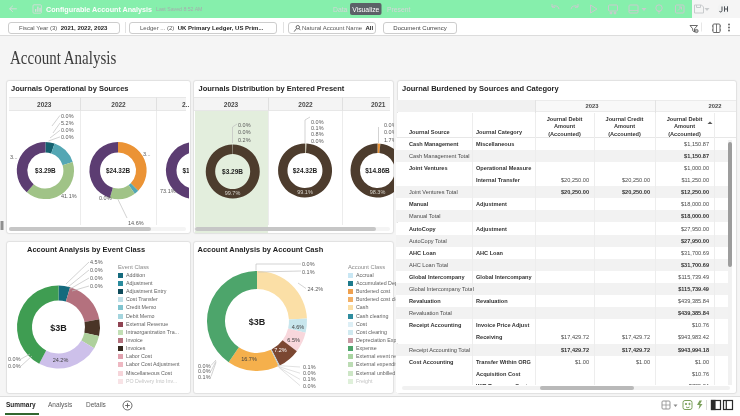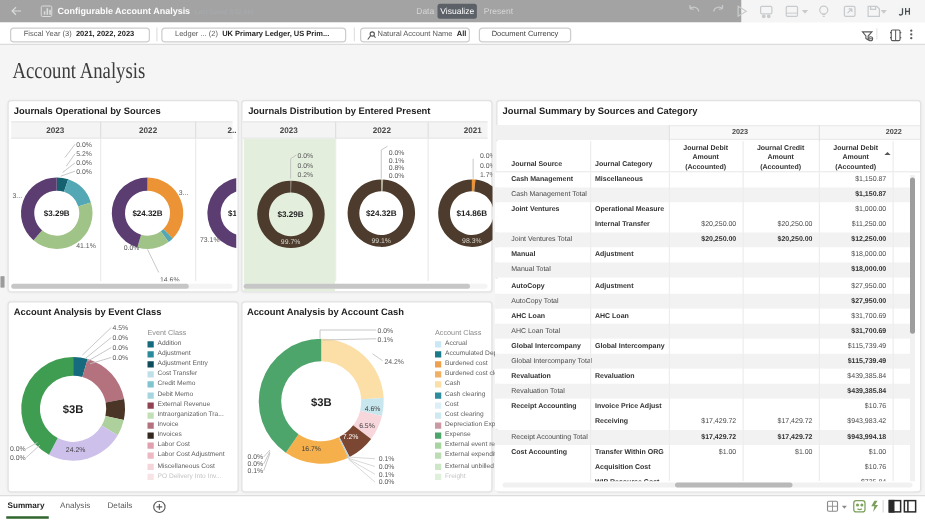--- a/index.html
+++ b/index.html
@@ -1,21 +1,21 @@
 <!DOCTYPE html>
 <html><head><meta charset="utf-8"><style>
 *{margin:0;padding:0;box-sizing:border-box}
 body{font-family:"Liberation Sans",sans-serif;width:740px;height:416px;position:relative;overflow:hidden;background:#f5f5f5}
 .abs{position:absolute}
 .card{position:absolute;background:#fff;border:1px solid #e2e2e2;border-radius:3px;box-shadow:0 0 2px rgba(0,0,0,.04)}
 .ctitle{position:absolute;font-size:7.5px;font-weight:bold;color:#1f1f1f;white-space:nowrap}
 .colhead{position:absolute;background:#f4f4f4;border-top:1px solid #e7e7e7;border-bottom:1px solid #e7e7e7;font-size:6.5px;font-weight:bold;color:#4a4a4a;text-align:center;line-height:13px}
 </style></head><body>
 
-<div class="abs" style="left:0;top:0;width:593px;height:18px;background:#a3a3a3">
+<div class="abs" style="left:0;top:0;width:692px;height:18px;background:#86efac">
 <svg width="740" height="18" style="position:absolute;left:0;top:0">
  <path d="M12.8 5.8 L9.6 8.8 L12.8 11.8 M9.6 8.8 L16.8 8.8" stroke="#d9dbdc" stroke-width="0.9" fill="none"></path>
  <rect x="33" y="4.8" width="8.4" height="8.4" rx="1" fill="none" stroke="#d9dbdc" stroke-width="0.8"></rect>
  <rect x="35" y="9" width="1.3" height="2.8" fill="#d9dbdc"></rect>
       <rect x="37.2" y="6.6" width="1.3" height="5.2" fill="#d9dbdc"></rect>
       <rect x="39.4" y="7.9" width="1.3" height="3.9" fill="#d9dbdc"></rect>
  <text x="46" y="11.5" font-size="7.2" fill="#fcfcfc" font-weight="bold" text-anchor="start" font-family="Liberation Sans, sans-serif">Configurable Account Analysis</text>
  <text x="156" y="11" font-size="5.2" fill="#a7abae" font-weight="normal" text-anchor="start" font-family="Liberation Sans, sans-serif">Last Saved 8:52 AM</text>
  <text x="333" y="11.5" font-size="6.8" fill="#d4d6d8" font-weight="normal" text-anchor="start" font-family="Liberation Sans, sans-serif">Data</text>
  <rect x="350" y="3" width="31.5" height="12" rx="2" fill="#5b6167"></rect>
@@ -174,21 +174,21 @@
 <text x="311" y="136.4" font-size="5.5" fill="#595959" font-weight="normal" text-anchor="start" font-family="Liberation Sans, sans-serif">0.8%</text>
 <text x="311" y="142.7" font-size="5.5" fill="#595959" font-weight="normal" text-anchor="start" font-family="Liberation Sans, sans-serif">0.0%</text>
 <line x1="378.5" y1="143" x2="378.5" y2="127" stroke="#c0c0c0" stroke-width="0.7"></line>
 <text x="384" y="126.5" font-size="5.5" fill="#595959" font-weight="normal" text-anchor="start" font-family="Liberation Sans, sans-serif">0.0%</text>
 <text x="384" y="134.2" font-size="5.5" fill="#595959" font-weight="normal" text-anchor="start" font-family="Liberation Sans, sans-serif">0.0%</text>
 <text x="384" y="141.9" font-size="5.5" fill="#595959" font-weight="normal" text-anchor="start" font-family="Liberation Sans, sans-serif">1.7%</text>
 </g>
 </svg>
 
 <div class="card" style="left:6px;top:241px;width:184.5px;height:153px"></div>
-<div class="ctitle" style="left:11px;top:245px">Account Analysis by Event Class</div>
+<div class="ctitle" style="left:27px;top:245px">Account Analysis by Event Class</div>
 <svg width="740" height="416" style="position:absolute;left:0;top:0;pointer-events:none" viewBox="0 0 740 416">
 <path d="M58.50 285.50 A41.5 41.5 0 0 1 70.08 287.15 L65.89 301.55 A26.5 26.5 0 0 0 58.50 300.50 Z" fill="#156a7d"></path>
 <path d="M70.08 287.15 A41.5 41.5 0 0 1 99.26 319.22 L84.53 322.03 A26.5 26.5 0 0 0 65.89 301.55 Z" fill="#b4717e"></path>
 <path d="M99.26 319.22 A41.5 41.5 0 0 1 99.00 336.05 L84.36 332.78 A26.5 26.5 0 0 0 84.53 322.03 Z" fill="#4a3527"></path>
 <path d="M99.00 336.05 A41.5 41.5 0 0 1 94.22 348.13 L81.31 340.49 A26.5 26.5 0 0 0 84.36 332.78 Z" fill="#aed09c"></path>
 <path d="M94.22 348.13 A41.5 41.5 0 0 1 39.20 363.74 L46.17 350.46 A26.5 26.5 0 0 0 81.31 340.49 Z" fill="#cdc0ea"></path>
 <path d="M39.20 363.74 A41.5 41.5 0 0 1 58.50 285.50 L58.50 300.50 A26.5 26.5 0 0 0 46.17 350.46 Z" fill="#3f9d52"></path>
 <text x="58.5" y="330.5" font-size="9" fill="#1f1f1f" font-weight="bold" text-anchor="middle" font-family="Liberation Sans, sans-serif">$3B</text>
 <text x="60.5" y="361.5" font-size="5.5" fill="#3f3f3f" font-weight="normal" text-anchor="middle" font-family="Liberation Sans, sans-serif">24.2%</text>
 <line x1="89" y1="262" x2="66" y2="284" stroke="#c0c0c0" stroke-width="0.7"></line>
@@ -302,21 +302,21 @@
 <div style="position:absolute;left:348px;top:354.3px;width:5px;height:5px;background:#a8d4a0"></div>
 <div style="position:absolute;left:356px;top:353.3px;font-size:5.3px;color:#616161;white-space:nowrap">External event revenue</div>
 <div style="position:absolute;left:348px;top:362.4px;width:5px;height:5px;background:#bcdcb4"></div>
 <div style="position:absolute;left:356px;top:361.4px;font-size:5.3px;color:#616161;white-space:nowrap">External expenditure ...</div>
 <div style="position:absolute;left:348px;top:370.6px;width:5px;height:5px;background:#cde6c6"></div>
 <div style="position:absolute;left:356px;top:369.6px;font-size:5.3px;color:#616161;white-space:nowrap">External unbilled rece...</div>
 <div style="position:absolute;left:348px;top:378.7px;width:5px;height:5px;background:#dff0da"></div>
 <div style="position:absolute;left:356px;top:377.7px;font-size:5.3px;color:#c4c4c4;white-space:nowrap">Freight</div>
 
 <div class="card" style="left:396.5px;top:80px;width:340px;height:314px"></div>
-<div class="ctitle" style="left:402px;top:84px">Journal Summary by Sources and Category</div>
+<div class="ctitle" style="left:402px;top:84px">Journal Burdened by Sources and Category</div>
 <div class="abs" style="left:396.5px;top:100px;width:339.5px;height:12px;background:#f8f8f8;border-top:1px solid #ebebeb;border-bottom:1px solid #ebebeb"></div>
 <div class="abs" style="left:396.5px;top:100px;width:138.5px;height:12px;background:#f1f1f1"></div>
 <div class="abs" style="left:532px;top:100px;width:120px;height:12px;font-size:5.8px;font-weight:bold;color:#4a4a4a;text-align:center;line-height:12px">2023</div>
 <div class="abs" style="left:655px;top:100px;width:120px;height:12px;font-size:5.8px;font-weight:bold;color:#4a4a4a;text-align:center;line-height:12px">2022</div>
 <div class="abs" style="left:396.5px;top:113px;width:339.5px;height:24.5px;background:#fff;border-bottom:1px solid #e7e7e7"></div>
 <div class="abs" style="left:409px;top:129px;font-size:5.6px;font-weight:bold;color:#333">Journal Source</div>
 <div class="abs" style="left:476px;top:129px;font-size:5.6px;font-weight:bold;color:#333">Journal Category</div>
 <div class="abs" style="left:537px;top:115.5px;width:55px;font-size:5.6px;font-weight:bold;color:#333;text-align:center;line-height:7.5px">Journal Debit Amount (Accounted)</div>
 <div class="abs" style="left:597px;top:115.5px;width:55px;font-size:5.6px;font-weight:bold;color:#333;text-align:center;line-height:7.5px">Journal Credit Amount (Accounted)</div>
 <div class="abs" style="left:657px;top:115.5px;width:55px;font-size:5.6px;font-weight:bold;color:#333;text-align:center;line-height:7.5px">Journal Debit Amount (Accounted)</div>

